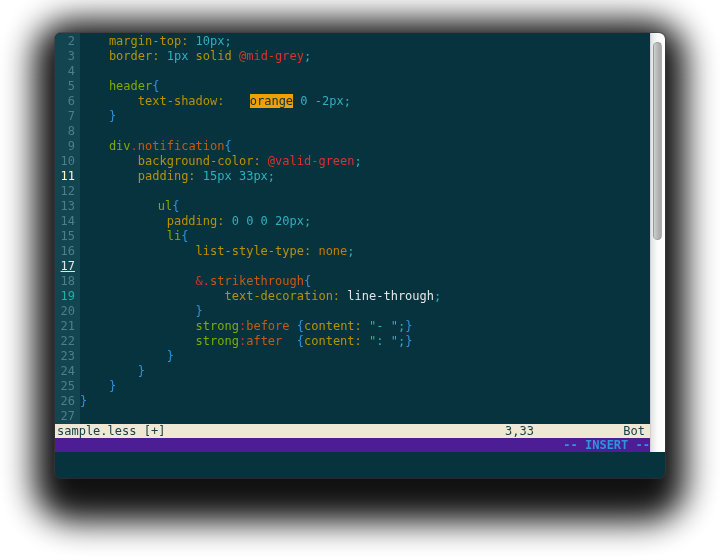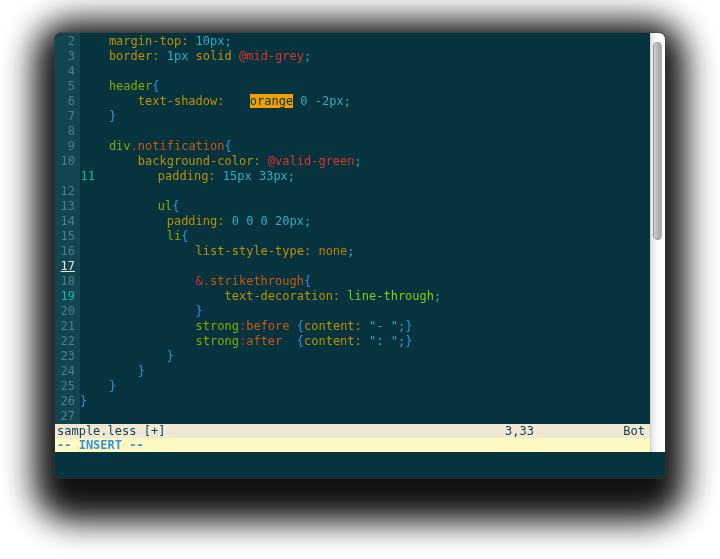--- a/index.html
+++ b/index.html
@@ -115,21 +115,21 @@
           </div>
           <div class="code-line">
             <span class="ln" style="color: rgb(79, 126, 139);">9</span>
             <span class="code"><span style="color: rgb(130, 171, 0);">    div</span><span style="color: rgb(220, 50, 47);">.</span><span style="color: rgb(199, 90, 18);">notification</span><span style="color: rgb(46, 148, 221);">{</span></span>
           </div>
           <div class="code-line">
             <span class="ln" style="color: rgb(79, 126, 139);">10</span>
             <span class="code"><span style="color: rgb(185, 146, 4);">        background-color:</span><span style="color: rgb(220, 50, 47);"> @valid-green</span><span style="color: rgb(47, 176, 191);">;</span></span>
           </div>
           <div class="code-line">
-            <span class="ln" style="color: #14b8a6; padding-left: 20px;">11</span>
+            <span class="ln" style="color: #fef9c3;">11</span>
             <span class="code"><span style="color: rgb(185, 146, 4);">        padding:</span><span style="color: rgb(47, 176, 191);"> 15px 33px;</span></span>
           </div>
           <div class="code-line">
             <span class="ln" style="color: rgb(79, 126, 139);">12</span>
             <span class="code"></span>
           </div>
           <div class="code-line">
             <span class="ln" style="color: rgb(79, 126, 139);">13</span>
             <span class="code"><span style="color: rgb(130, 171, 0); padding-left: 20px;">        ul</span><span style="color: rgb(46, 148, 221);">{</span></span>
           </div>
@@ -148,21 +148,21 @@
           <div class="code-line">
             <span class="ln" style="color: #e5e5e5; text-decoration: underline;">17</span>
             <span class="code"></span>
           </div>
           <div class="code-line">
             <span class="ln" style="color: rgb(79, 126, 139);">18</span>
             <span class="code"><span style="color: rgb(220, 50, 47);">                &amp;.</span><span style="color: rgb(199, 90, 18);">strikethrough</span><span style="color: rgb(46, 148, 221);">{</span></span>
           </div>
           <div class="code-line">
             <span class="ln" style="color: #14b8a6;">19</span>
-            <span class="code"><span style="color: rgb(185, 146, 4);">                    text-decoration:</span><span style="color: #84cc16;"> line-through</span><span style="color: rgb(47, 176, 191);">;</span></span>
+            <span class="code"><span style="color: rgb(185, 146, 4);">                    text-decoration:</span><span style="color: #e5e5e5;"> line-through</span><span style="color: rgb(47, 176, 191);">;</span></span>
           </div>
           <div class="code-line">
             <span class="ln" style="color: rgb(79, 126, 139);">20</span>
             <span class="code"><span style="color: rgb(46, 148, 221);">                }</span></span>
           </div>
           <div class="code-line">
             <span class="ln" style="color: rgb(79, 126, 139);">21</span>
             <span class="code"><span style="color: rgb(130, 171, 0);">                strong</span><span style="color: rgb(220, 50, 47);">:</span><span style="color: rgb(199, 90, 18);">before</span><span style="color: rgb(159, 179, 182);"> </span><span style="color: rgb(46, 148, 221);">{</span><span style="color: rgb(185, 146, 4);">content:</span><span style="color: rgb(47, 176, 191);"> "- ";</span><span style="color: rgb(46, 148, 221);">}</span></span>
           </div>
           <div class="code-line">
@@ -188,21 +188,21 @@
           <div class="code-line">
             <span class="ln" style="color: rgb(79, 126, 139);">27</span>
             <span class="code"></span>
           </div>
         </div>
       <div class="statusbar" style="background: rgb(238, 232, 213); color: rgb(22, 64, 74);">
         <span class="sb-file">sample.less [+]</span>
         <span class="sb-ruler">3,33</span>
         <span class="sb-scroll">Bot</span>
       </div>
-      <div class="cmdline" style="background: #fef9c3; color: rgb(46, 148, 221);">
+      <div class="cmdline" style="background: #4c1d95; color: rgb(46, 148, 221); text-align: right;">
         <span>-- INSERT --</span>
       </div>
     </div>
     <div class="scrollbar">
       <div class="thumb"></div>
     </div>
   </div>
 
 </div>
 

